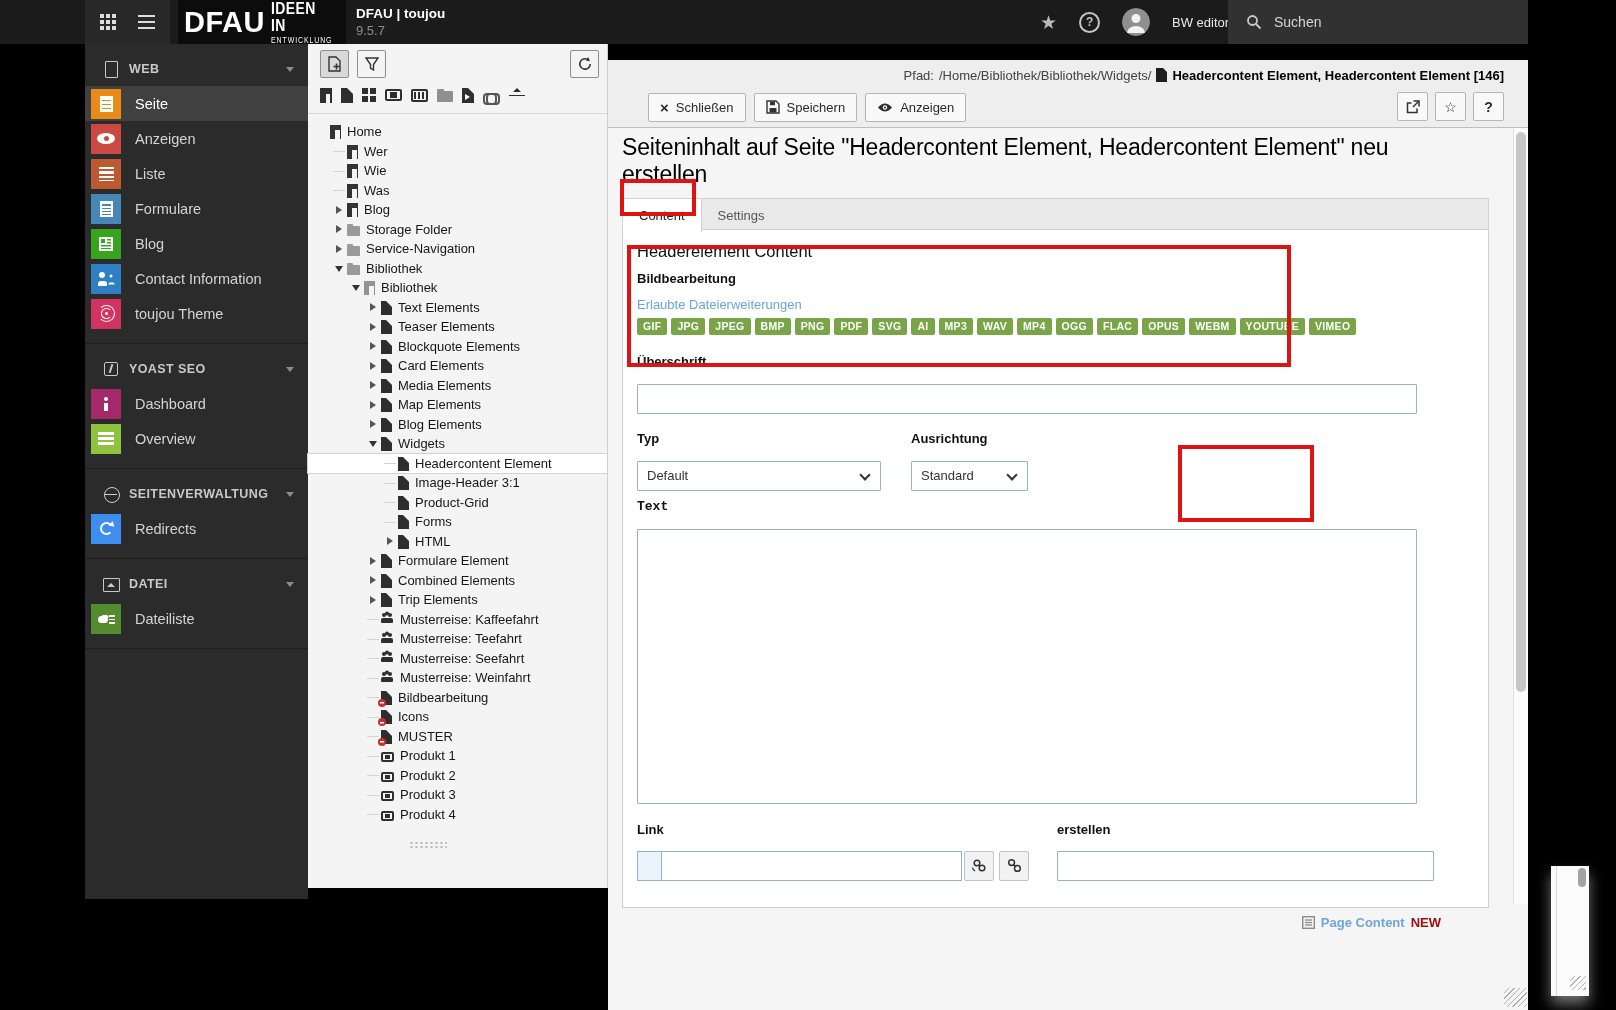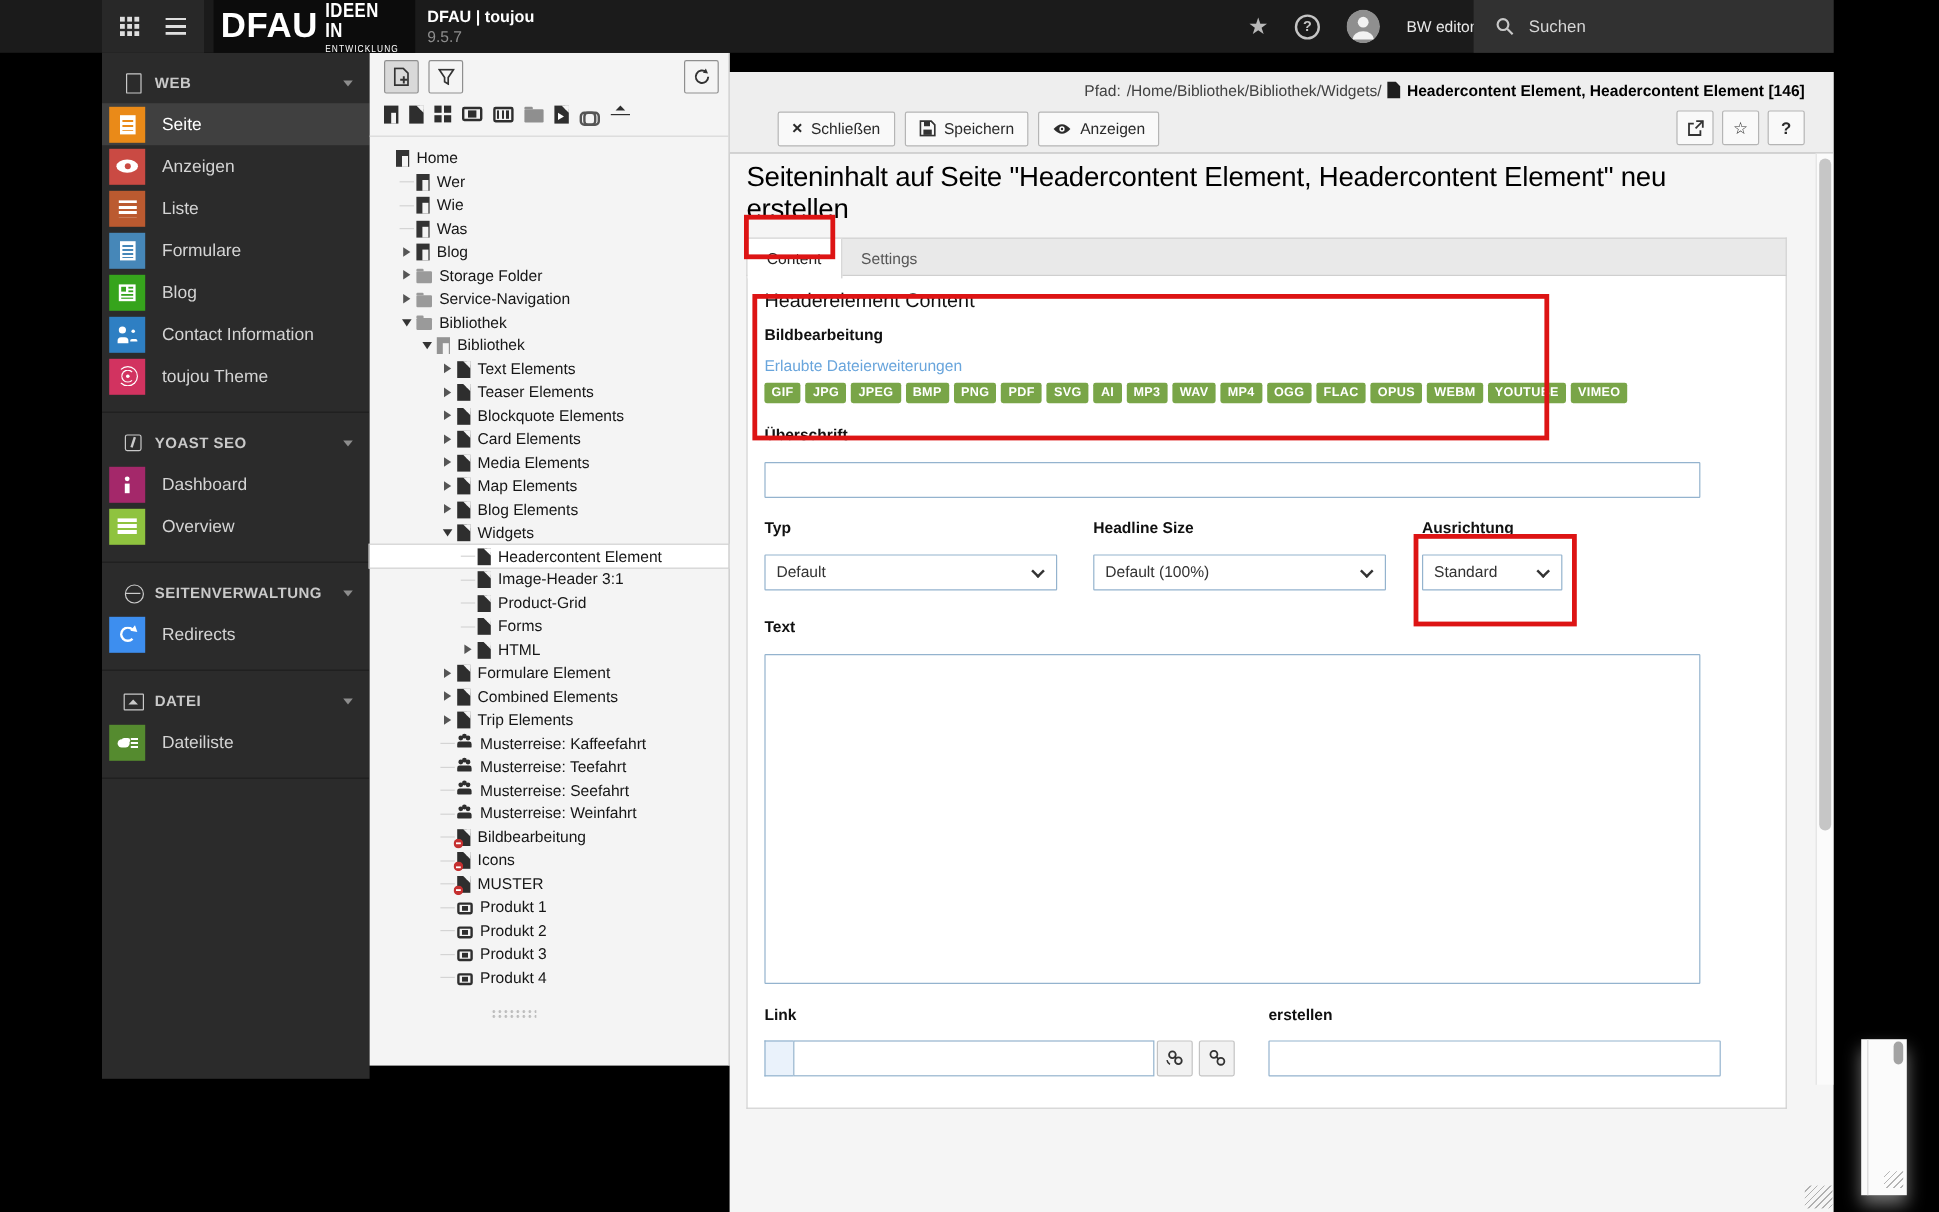--- a/index.html
+++ b/index.html
@@ -157,21 +157,21 @@
   .allowed-link { display:inline-block; margin-top:11px; font-size:13px; color:#69a5dc; text-decoration:none; cursor:pointer; }
   .badges { display:flex; gap:4px; margin-top:5px; flex-wrap:wrap; }
   .badge { background:#79a548; color:#fff; font-size:10.5px; font-weight:bold; letter-spacing:0.3px; border-radius:2px; padding:3px 6px; line-height:1; }
   .mt-ueber { margin-top:19px; }
   .finput { display:block; margin-top:15px; width:780px; height:30px; border:1px solid #94b3ce; border-radius:1px; background:#fff; font-size:13px; font-family:inherit; padding:0 8px; color:#333; outline:none; }
   .selrow { display:flex; gap:30px; margin-top:17px; }
   .selcol-1,.selcol-2 { width:244px; }
   .selcol-3 { width:117px; }
   .fselect { position:relative; margin-top:15px; height:30px; border:1px solid #94b3ce; border-radius:1px; background:#fff; font-size:13px; color:#333; display:flex; align-items:center; padding:0 26px 0 9px; cursor:pointer; }
   .sel-chev { position:absolute; right:11px; top:9px; width:8px; height:8px; border-right:2px solid #333; border-bottom:2px solid #333; transform:rotate(45deg); }
-  .mt-text { margin-top:23px; }
+  .mt-text { margin-top:8px;font-family:Liberation Mono, monospace; }
   .ftext { display:block; margin-top:15px; width:780px; height:275px; border:1px solid #94b3ce; border-radius:1px; background:#fff; resize:none; outline:none; font-family:inherit; }
   .linkrow { display:flex; margin-top:18px; }
   .linkcol1 { width:392px; }
   .linkcol2 { margin-left:28px; }
   .linkfield { display:flex; align-items:center; margin-top:14px; }
   .lprefix { width:24px; height:30px; background:#eaf2fb; border:1px solid #94b3ce; border-right:none; flex:none; }
   .linput { width:303px; height:30px; border:1px solid #94b3ce; background:#fff; outline:none; font-family:inherit; font-size:13px; padding:0 8px; }
   .lbtn { width:30px; height:30px; margin-left:5px; background:#f2f2f2; border:1px solid #c3c3c3; border-radius:2px; display:flex; align-items:center; justify-content:center; cursor:pointer; }
   .lbtn:first-of-type { margin-left:2px; }
   .linktext-input { width:377px; margin-top:14px; }
@@ -709,27 +709,20 @@
         <input class="finput" value="" style="">
 
         <div class="selrow">
           <div class="selcol-1">
             <label class="flabel">Typ</label>
             <div class="fselect">
               <span>Default</span>
               <span class="sel-chev"></span>
             </div>
           </div>
-          <div class="selcol-2">
-            <label class="flabel">Headline Size</label>
-            <div class="fselect">
-              <span>Default (100%)</span>
-              <span class="sel-chev"></span>
-            </div>
-          </div>
           <div class="selcol-3">
             <label class="flabel">Ausrichtung</label>
             <div class="fselect">
               <span>Standard</span>
               <span class="sel-chev"></span>
             </div>
           </div>
         </div>
 
         <label class="flabel mt-text">Text</label>
@@ -758,20 +751,30 @@
               </button>
             </div>
           </div>
           <div class="linkcol2">
             <label class="flabel">erstellen</label>
             <input class="finput linktext-input" value="" style="">
           </div>
         </div>
       </div>
 
+      <div class="panel-footer">
+        <svg width="13" height="13" viewBox="0 0 13 13">
+            <rect x="0.7" y="0.7" width="11.6" height="11.6" fill="none" stroke="#8a8a8a" stroke-width="1.4"></rect>
+            <line x1="3" y1="4" x2="10" y2="4" stroke="#8a8a8a" stroke-width="1.3"></line>
+            <line x1="3" y1="6.5" x2="10" y2="6.5" stroke="#8a8a8a" stroke-width="1.3"></line>
+            <line x1="3" y1="9" x2="10" y2="9" stroke="#8a8a8a" stroke-width="1.3"></line>
+          </svg>
+        <span class="pf-type">Page Content</span>
+        <span class="pf-new">NEW</span>
+      </div>
     </div>
 
     <div class="mscroll">
         <div class="mthumb"></div>
       </div>
   </main>
 
   <div class="rbox rbox-tab"></div>
   <div class="rbox rbox-media"></div>
   <div class="rbox rbox-ausr"></div>

